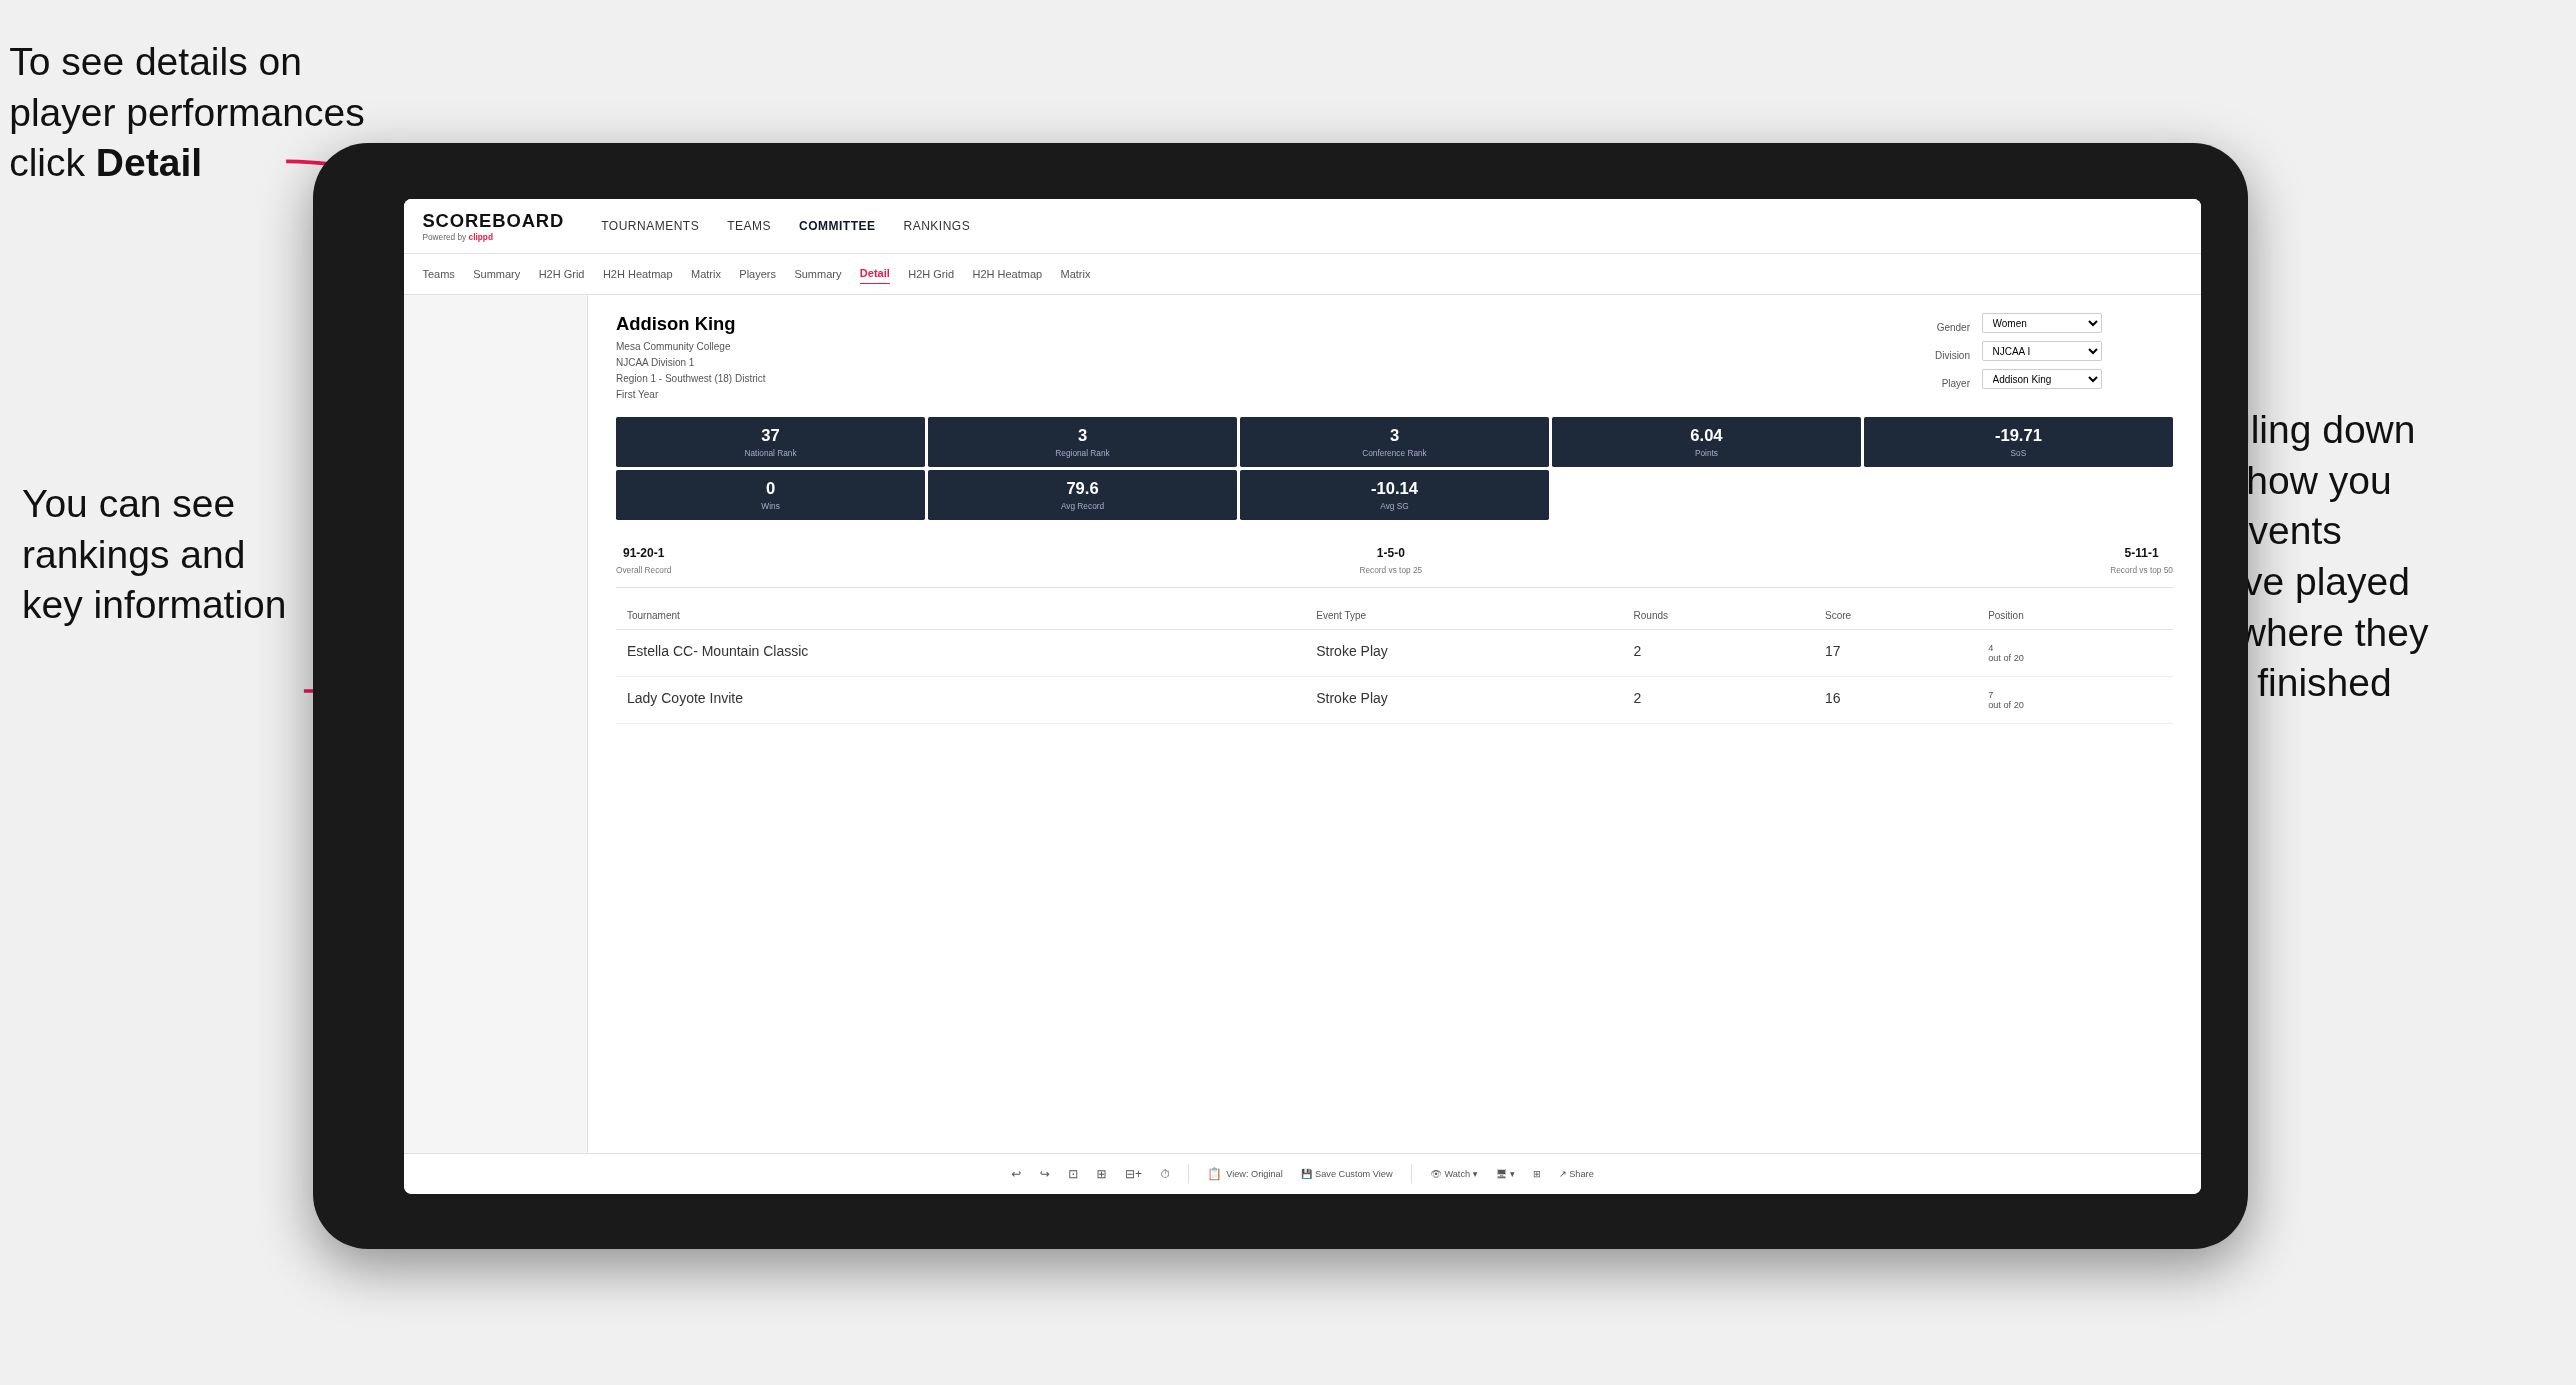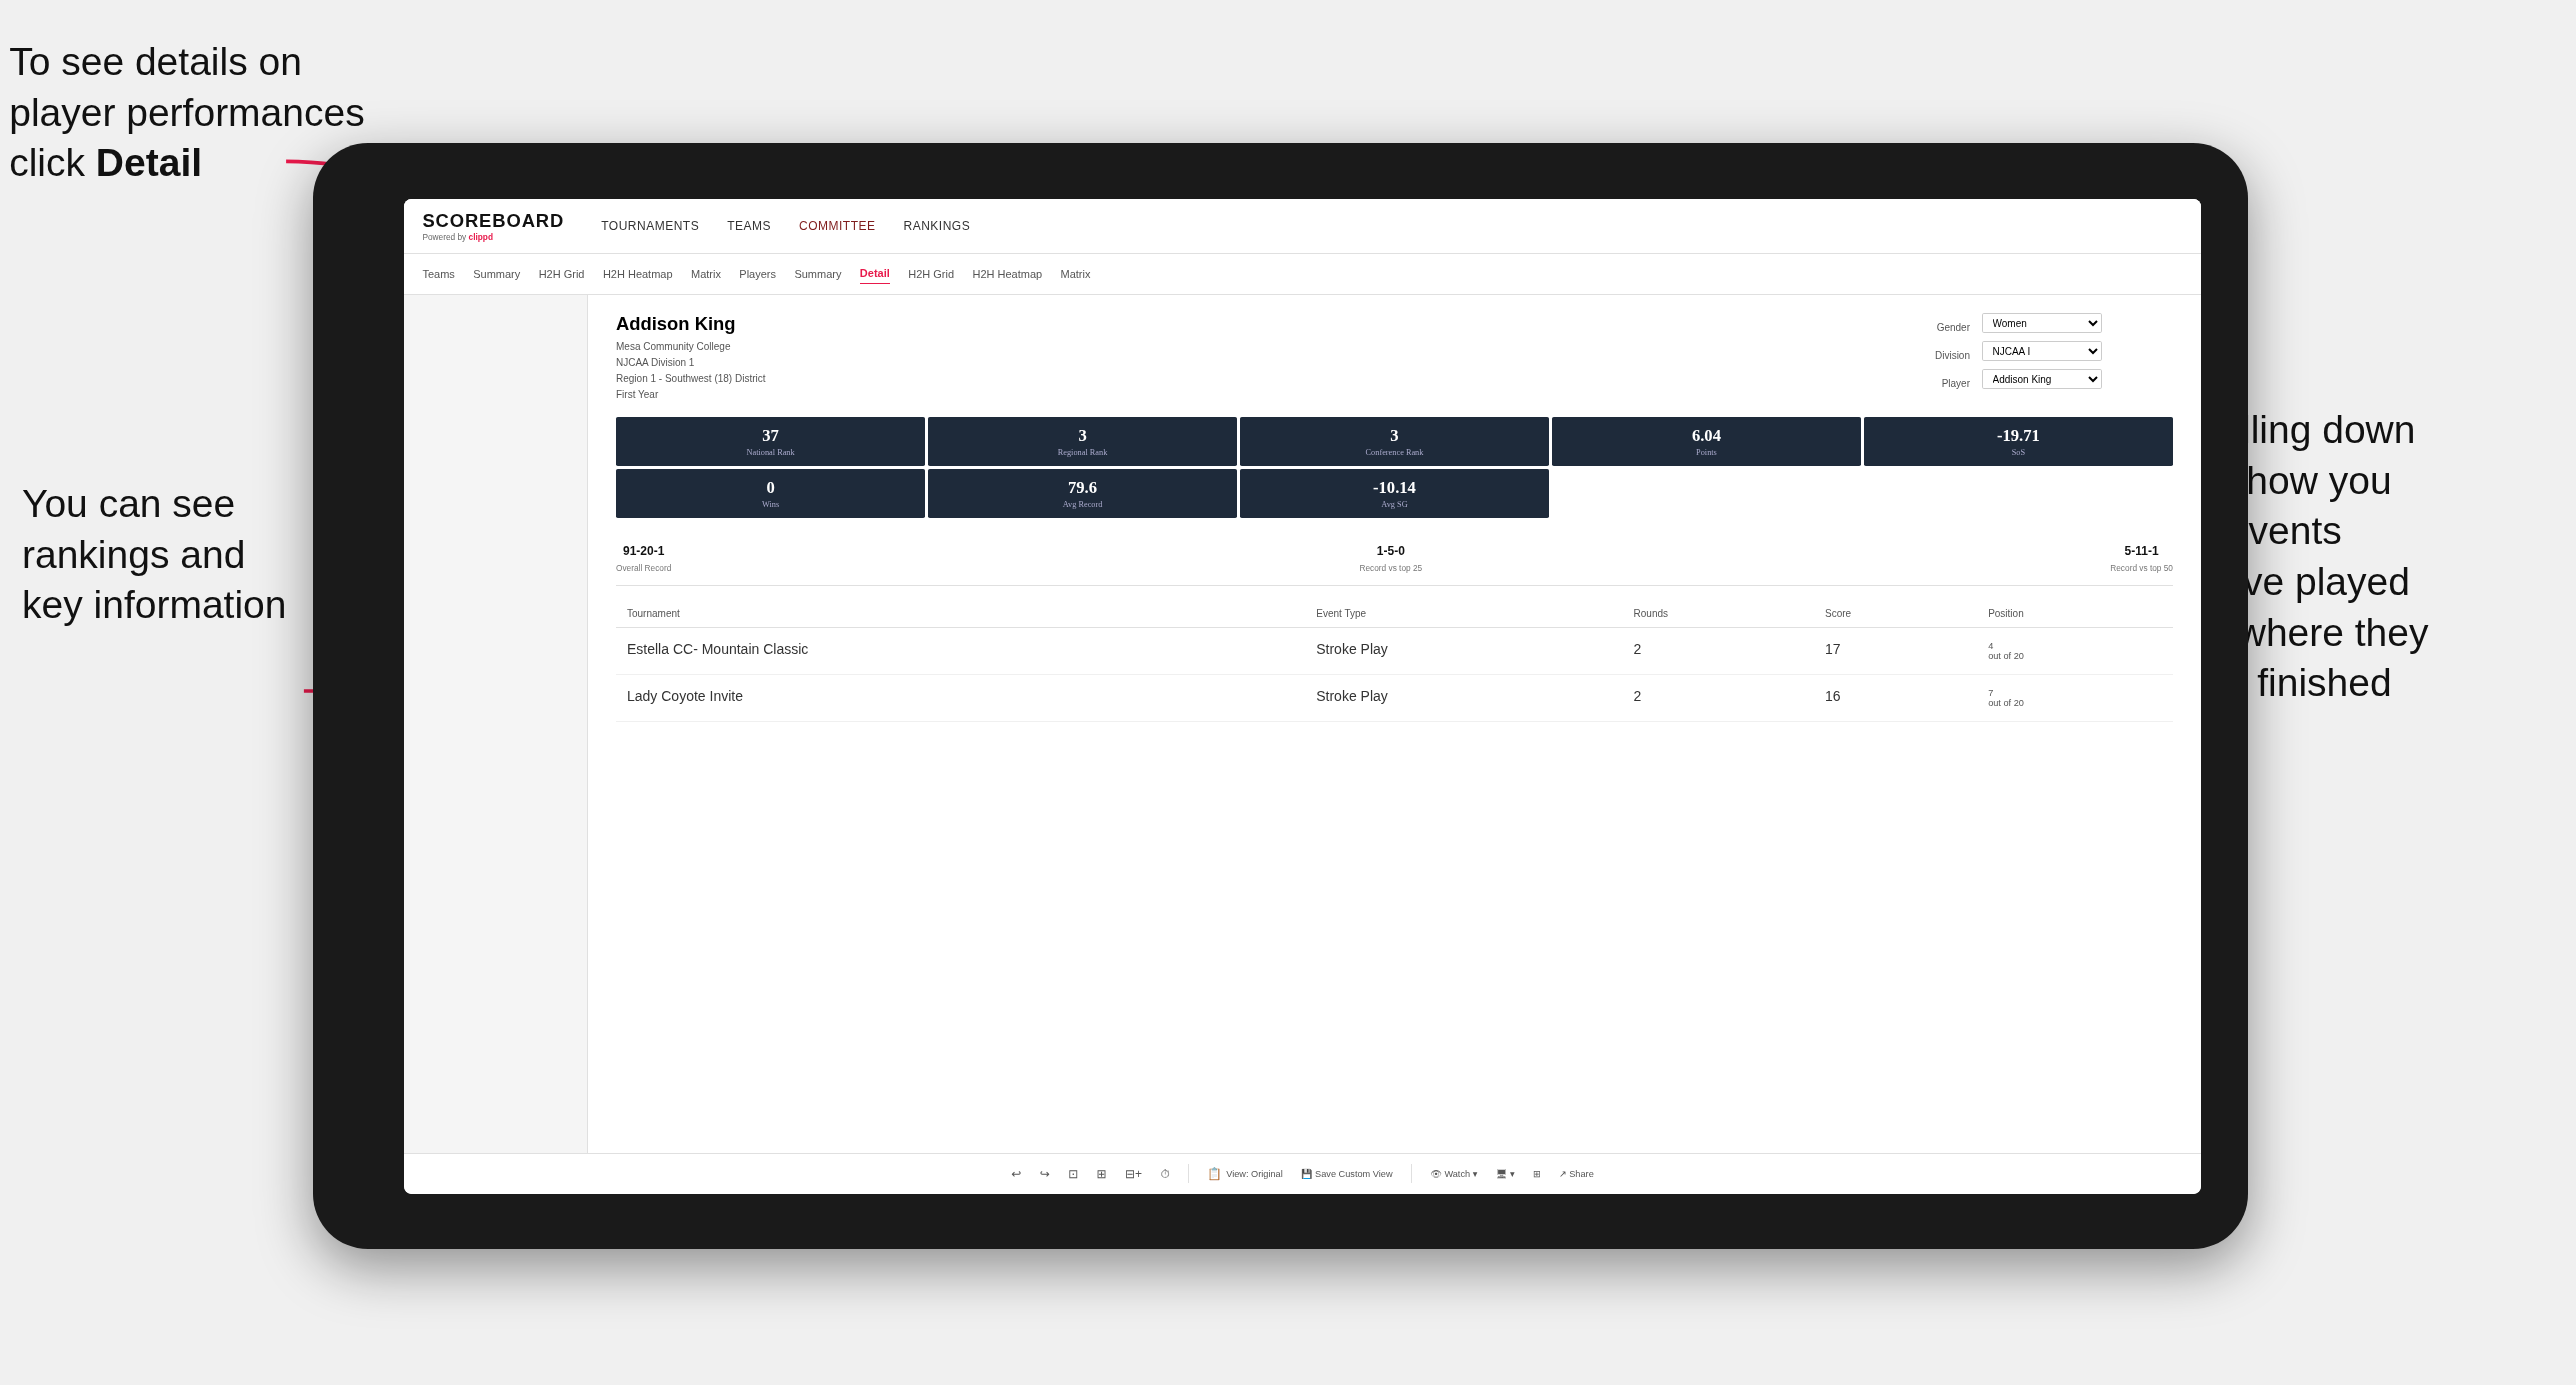--- a/index.html
+++ b/index.html
@@ -107,22 +107,22 @@
 
     .nav-item {
       font-size: 12px;
       color: #333;
       cursor: pointer;
       padding: 3.7px 0;
       letter-spacing: 0.5px;
     }
 
     .nav-item.active {
-      color: #7f1d1d;
-      font-weight: normal;
+      color: #0f172a;
+      font-weight: bold;
     }
 
     
     .sub-nav {
       background: white;
       border-bottom: 0.9px solid #e0e0e0;
       padding: 0 18.4px;
       display: flex;
       align-items: center;
       height: 41px;
@@ -212,21 +212,20 @@
       min-width: 120px;
       border-radius: 1.8px;
     }
 
     
     .stats-grid {
       display: grid;
       grid-template-columns: repeat(5, 1fr);
       gap: 2.8px;
       margin-bottom: 2.8px;
-      font-family: Liberation Serif, serif;
     }
 
     .stat-cell {
       background: #1e2a3a;
       color: white;
       text-align: center;
       padding: 9.2px 7.4px;
       border-radius: 1.8px;
     }
 

